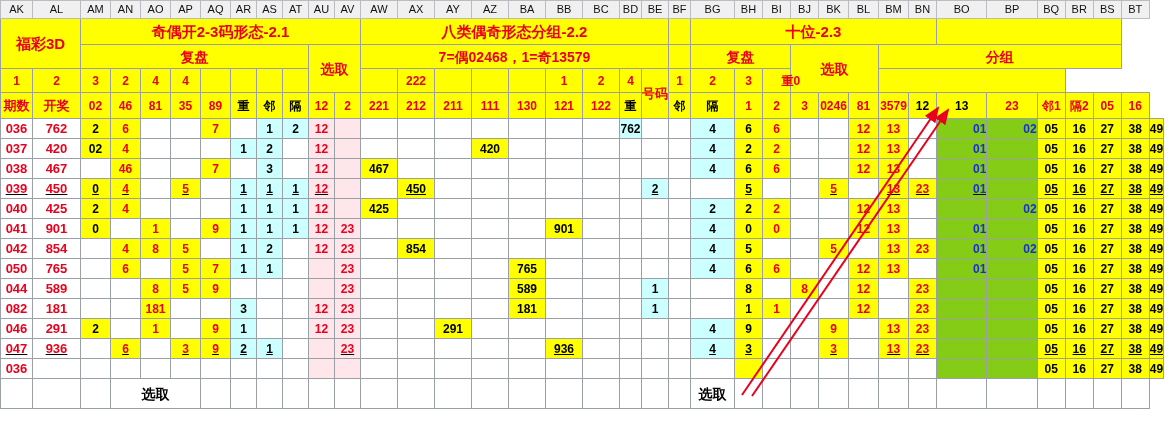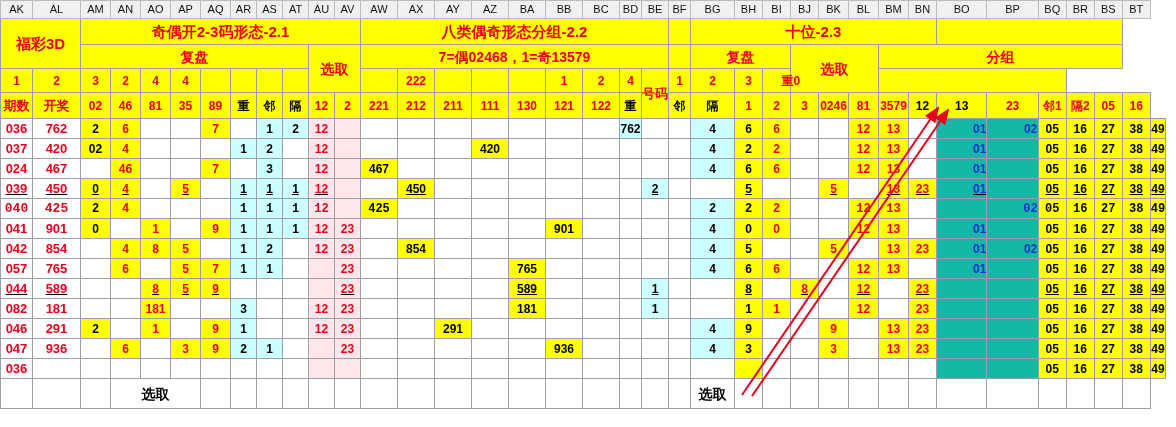--- a/index.html
+++ b/index.html
@@ -8,21 +8,21 @@
   table{border-collapse:collapse;table-layout:fixed;}
   td,th{border:1px solid #9aa0a6;padding:0;text-align:center;vertical-align:middle;
         font-size:12px;line-height:1;overflow:hidden;white-space:nowrap;}
   
   .colhdr td{background:#f0f0f0;color:#111;font-size:11px;height:17px;border:1px solid #b9bdc2;}
   
   .y{background:#ffff00;}
   .w{background:#ffffff;}
   .cy{background:#ccffff;}
   .pk{background:#ffe6ea;}
-  .lp{background:#14b8a6;padding-left:36px;}
+  .lp{background:#84cc16;padding-left:36px;}
   .red{color:#e8001c;}
   .blue{color:#1a2ed6;}
   .blk{color:#000;}
   .b{font-weight:bold;}
   .t14{font-size:14px;}
   .t13{font-size:13px;}
   .ttl{font-weight:bold;font-size:15px;}
   .arrow-layer{position:absolute;left:0;top:0;pointer-events:none;}
 </style>
 </head>
@@ -267,21 +267,21 @@
           <td class="w"></td>
           <td class="lp b blue">01</td>
           <td class="lp"></td>
           <td class="y b blk">05</td>
           <td class="y b blk">16</td>
           <td class="y b blk">27</td>
           <td class="y b blk">38</td>
           <td class="y b blk">49</td>
         </tr>
         <tr style="height: 20px;">
-          <td class="w b red t13">024</td>
+          <td class="w b red t13">038</td>
           <td class="w b red t13">467</td>
           <td class="w"></td>
           <td class="y b red">46</td>
           <td class="w"></td>
           <td class="w"></td>
           <td class="y b red">7</td>
           <td class="w"></td>
           <td class="cy b blk">3</td>
           <td class="w"></td>
           <td class="pk b red">12</td>
@@ -344,21 +344,21 @@
           <td class="y b red">13</td>
           <td class="y b red">23</td>
           <td class="lp b blue">01</td>
           <td class="lp"></td>
           <td class="y b blk">05</td>
           <td class="y b blk">16</td>
           <td class="y b blk">27</td>
           <td class="y b blk">38</td>
           <td class="y b blk">49</td>
         </tr>
-        <tr style="height: 20px; font-family: Liberation Mono, monospace;">
+        <tr style="height: 20px;">
           <td class="w b red t13">040</td>
           <td class="w b red t13">425</td>
           <td class="y b blk">2</td>
           <td class="y b red">4</td>
           <td class="w"></td>
           <td class="w"></td>
           <td class="w"></td>
           <td class="cy b blk">1</td>
           <td class="cy b blk">1</td>
           <td class="cy b blk">1</td>
@@ -462,21 +462,21 @@
           <td class="y b red">23</td>
           <td class="lp b blue">01</td>
           <td class="lp b blue">02</td>
           <td class="y b blk">05</td>
           <td class="y b blk">16</td>
           <td class="y b blk">27</td>
           <td class="y b blk">38</td>
           <td class="y b blk">49</td>
         </tr>
         <tr style="height: 20px;">
-          <td class="w b red t13">057</td>
+          <td class="w b red t13">050</td>
           <td class="w b red t13">765</td>
           <td class="w"></td>
           <td class="y b red">6</td>
           <td class="w"></td>
           <td class="y b red">5</td>
           <td class="y b red">7</td>
           <td class="cy b blk">1</td>
           <td class="cy b blk">1</td>
           <td class="w"></td>
           <td class="pk"></td>
@@ -500,21 +500,21 @@
           <td class="y b red">13</td>
           <td class="w"></td>
           <td class="lp b blue">01</td>
           <td class="lp"></td>
           <td class="y b blk">05</td>
           <td class="y b blk">16</td>
           <td class="y b blk">27</td>
           <td class="y b blk">38</td>
           <td class="y b blk">49</td>
         </tr>
-        <tr style="height: 20px; text-decoration: underline;">
+        <tr style="height: 20px;">
           <td class="w b red t13">044</td>
           <td class="w b red t13">589</td>
           <td class="w"></td>
           <td class="w"></td>
           <td class="y b red">8</td>
           <td class="y b red">5</td>
           <td class="y b red">9</td>
           <td class="w"></td>
           <td class="w"></td>
           <td class="w"></td>
@@ -617,21 +617,21 @@
           <td class="y b red">13</td>
           <td class="y b red">23</td>
           <td class="lp"></td>
           <td class="lp"></td>
           <td class="y b blk">05</td>
           <td class="y b blk">16</td>
           <td class="y b blk">27</td>
           <td class="y b blk">38</td>
           <td class="y b blk">49</td>
         </tr>
-        <tr style="height: 20px;">
+        <tr style="height: 20px; text-decoration: underline;">
           <td class="w b red t13">047</td>
           <td class="w b red t13">936</td>
           <td class="w"></td>
           <td class="y b red">6</td>
           <td class="w"></td>
           <td class="y b red">3</td>
           <td class="y b red">9</td>
           <td class="cy b blk">2</td>
           <td class="cy b blk">1</td>
           <td class="w"></td>

